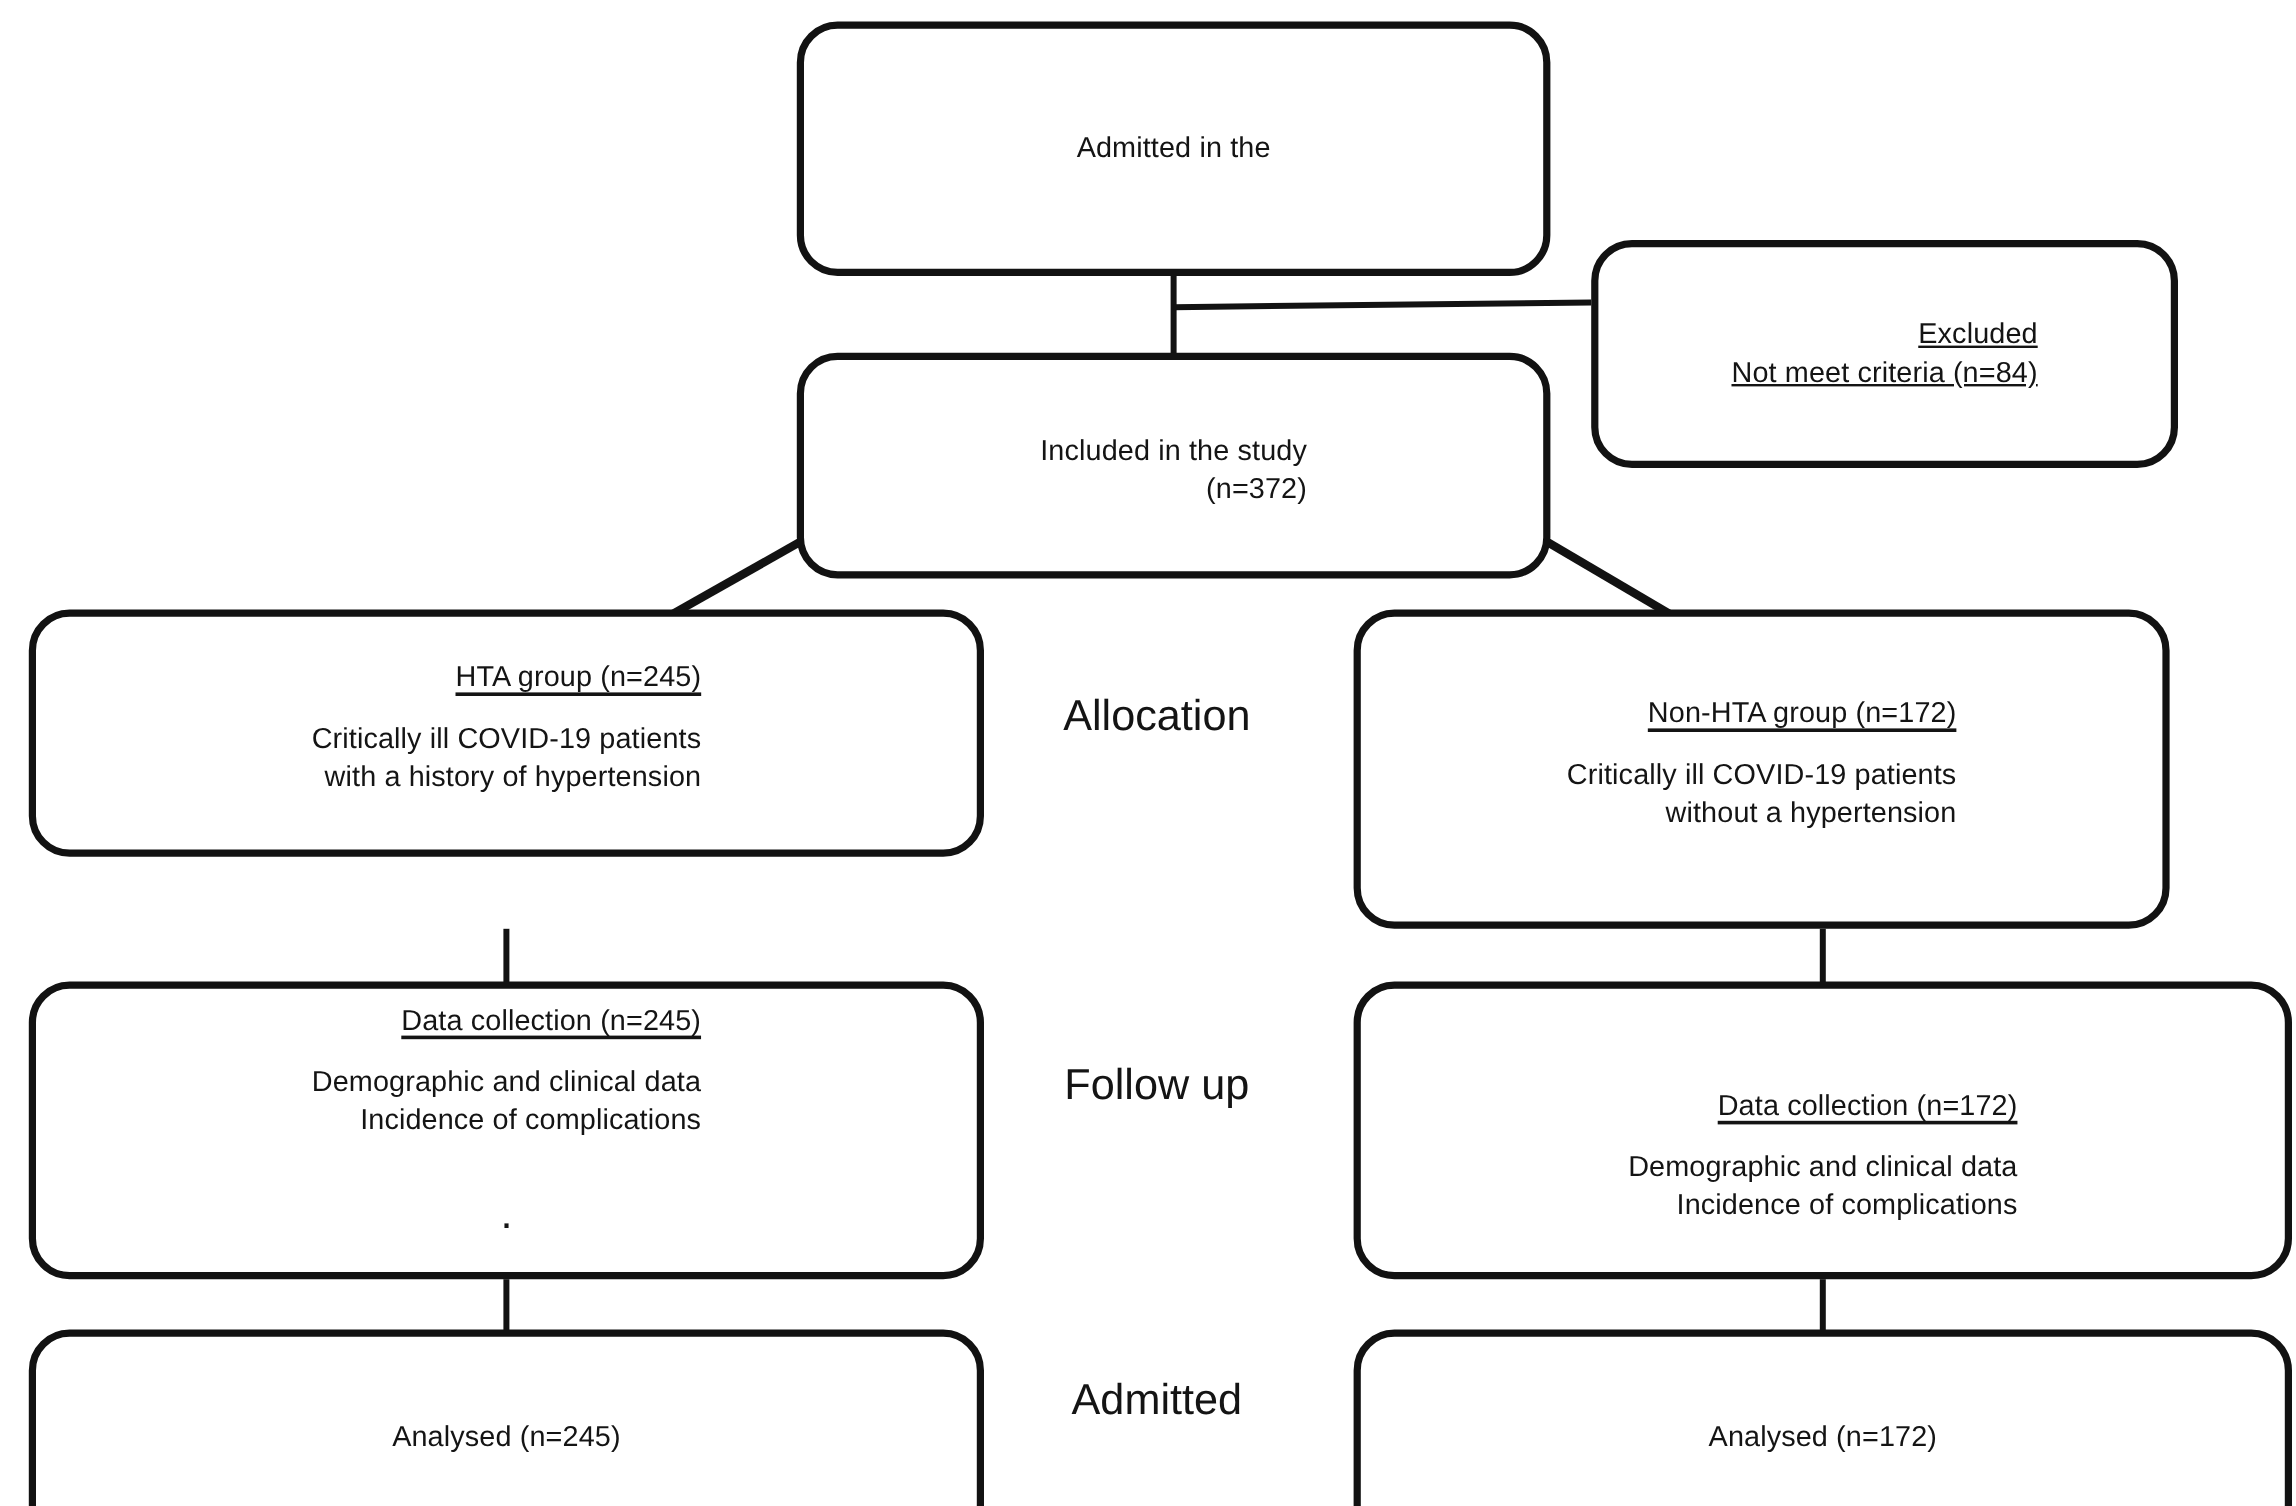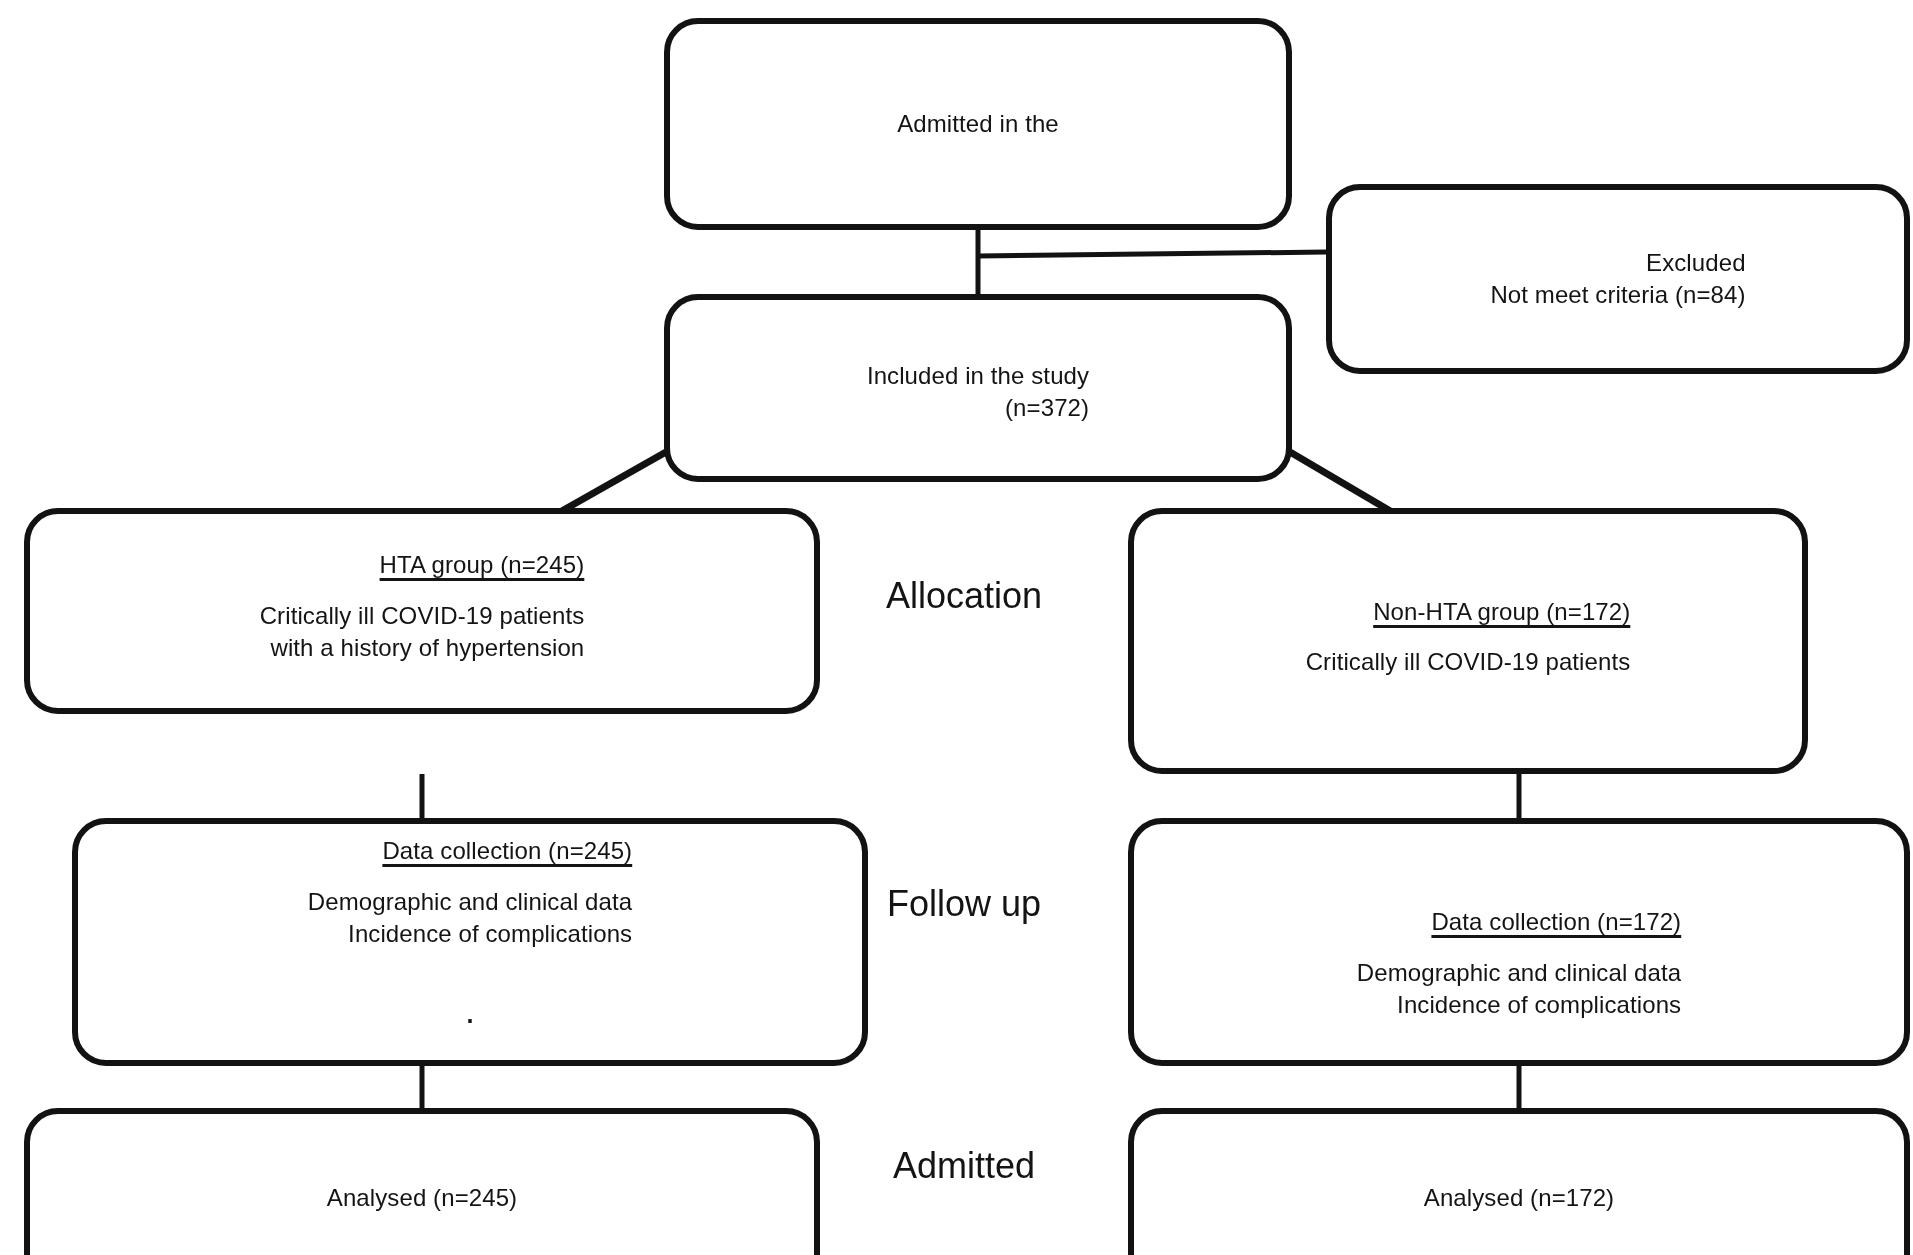--- a/index.html
+++ b/index.html
@@ -61,25 +61,25 @@
     height: 18px;
   }
   .node .dot {
     display: block;
     font-size: 36px;
     line-height: 1;
     margin-top: 42px;
   }
   
   #node-admitted      { left: 664px;  top: 18px;   width: 628px; height: 212px; }
-  #node-excluded      { left: 1326px; top: 184px;  width: 584px; height: 190px; }
+  #node-excluded      { left: 1326px; top: 200px;  width: 489px; height: 190px; text-decoration: underline; }
   #node-included      { left: 664px;  top: 294px;  width: 628px; height: 188px; }
   #node-hta-group     { left: 24px;   top: 508px;  width: 796px; height: 206px; }
   #node-nonhta-group  { left: 1128px; top: 508px;  width: 680px; height: 266px; }
-  #node-data-left     { left: 24px;   top: 818px;  width: 796px; height: 248px; margin-left: 48px; }
+  #node-data-left     { left: 24px;   top: 818px;  width: 796px; height: 248px; }
   #node-data-right    { left: 1128px; top: 818px;  width: 782px; height: 248px; }
   #node-analysed-left { left: 24px;   top: 1108px; width: 796px; height: 180px; }
   #node-analysed-right{ left: 1128px; top: 1108px; width: 782px; height: 180px; }
 
   
   #node-included .stack     { transform: translateY(4px); }
   #node-hta-group .stack    { transform: translateY(-4px); }
   #node-nonhta-group .stack { transform: translateY(-4px); }
   #node-data-left .stack    { transform: translateY(-10px); }
   #node-data-right .stack   { transform: translateY(22px); }
@@ -150,20 +150,21 @@
       <span class="line">Critically ill COVID-19 patients</span>
       <span class="line">with a history of hypertension</span>
     </div>
   </div>
 
   <div class="node" id="node-nonhta-group">
     <div class="stack">
       <span class="line underlined">Non-HTA group (n=172)</span>
       <span class="gap"></span>
       <span class="line">Critically ill COVID-19 patients</span>
+      <span class="line">without a hypertension</span>
     </div>
   </div>
 
   <div class="node" id="node-data-left">
     <div class="stack">
       <span class="line underlined">Data collection (n=245)</span>
       <span class="gap"></span>
       <span class="line">Demographic and clinical data</span>
       <span class="line">Incidence of complications</span>
       <span class="dot">.</span>

